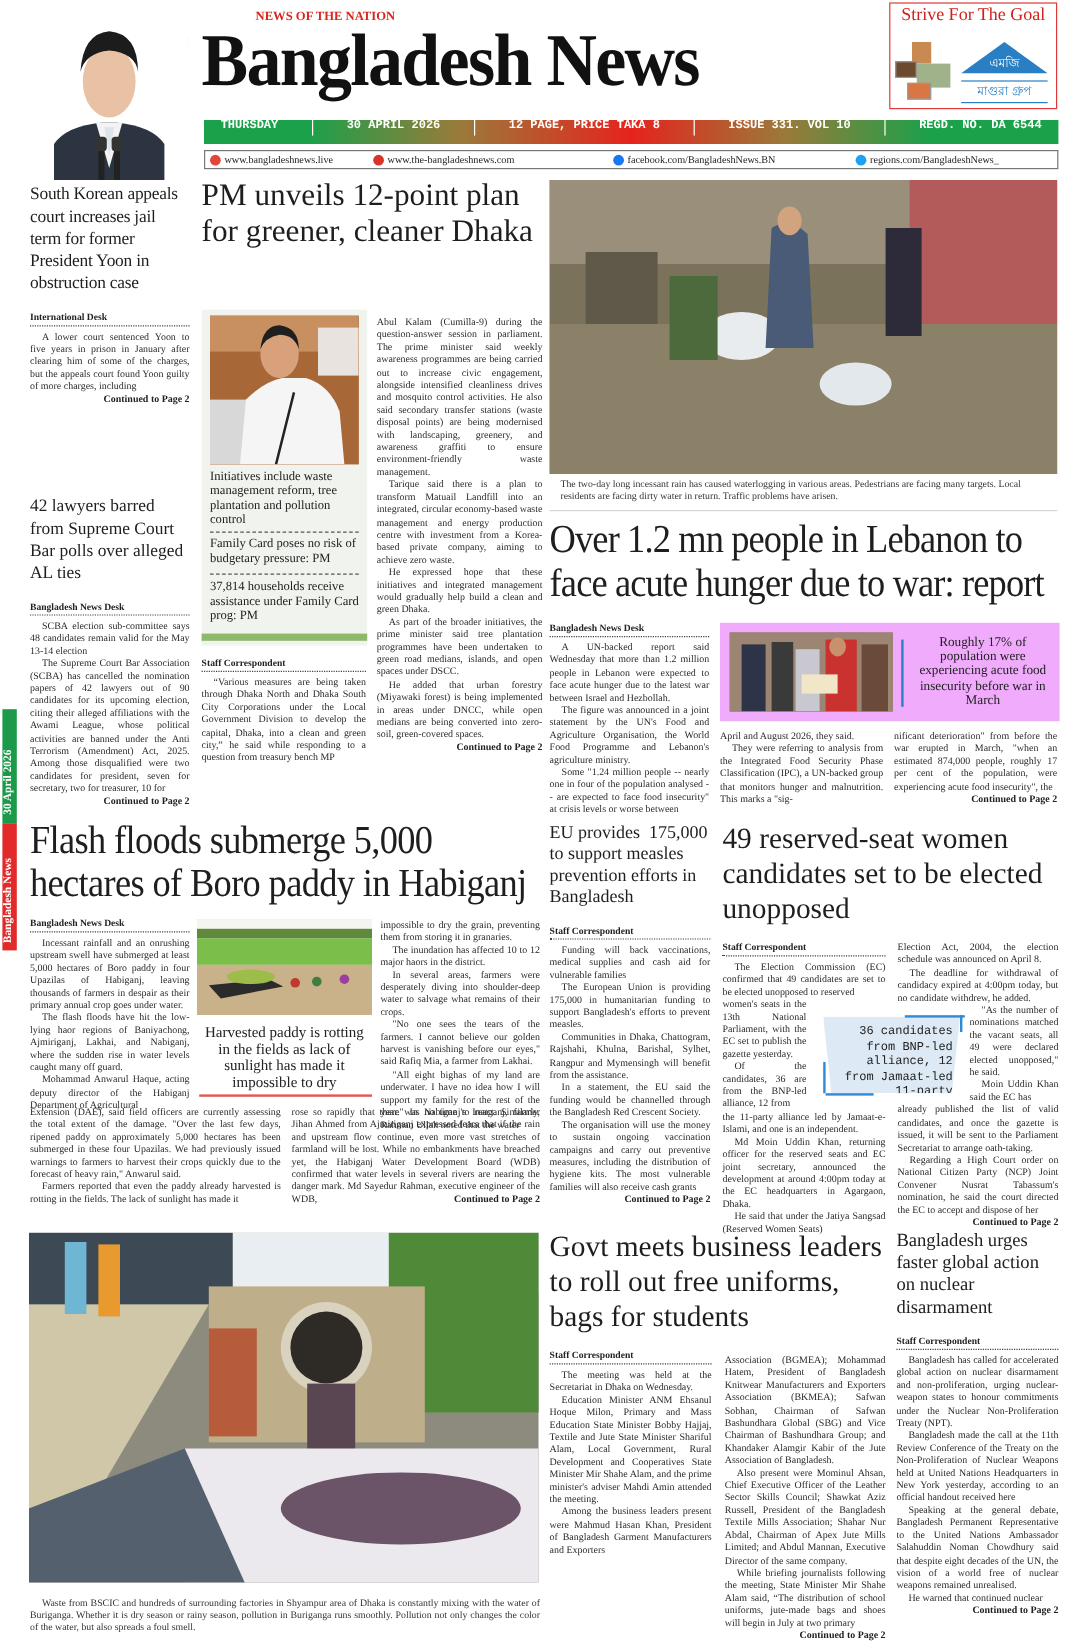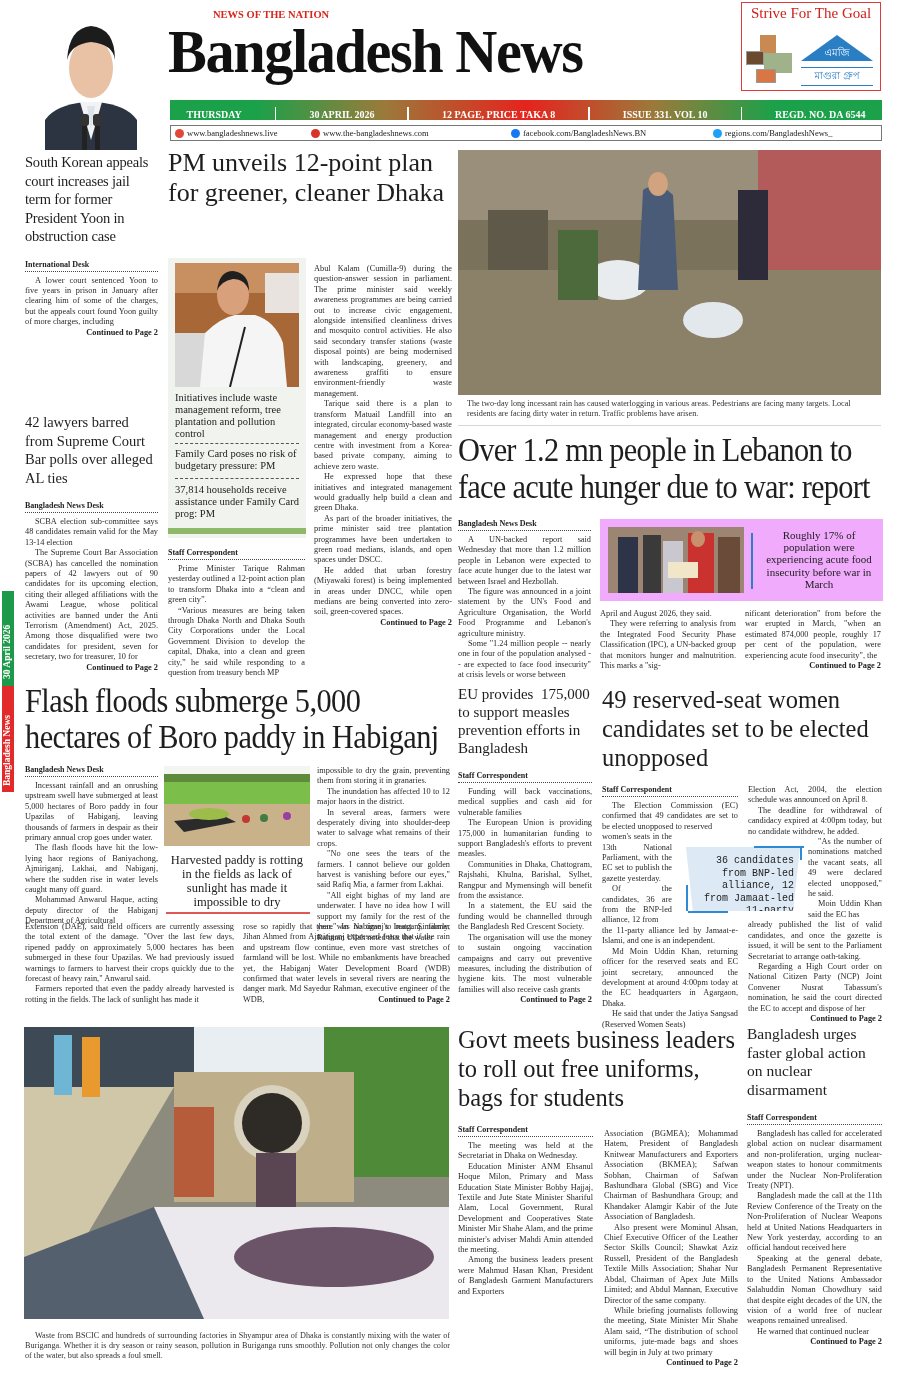--- a/index.html
+++ b/index.html
@@ -10,21 +10,21 @@
 .byline{font-family:"Liberation Serif",serif;font-weight:bold;font-size:8px;border-bottom:1.5px dotted #444;padding-bottom:2px;margin-bottom:4px;color:#222}
 .cont{font-family:"Liberation Serif",serif;font-weight:bold;font-size:8.3px;text-align:right;color:#222}
 .head{font-family:"DejaVu Serif",serif;color:#1e1e1e;font-weight:normal}
 .photo{overflow:hidden}
 
 #portrait{left:25px;top:10px;width:132px;height:140px;background:linear-gradient(180deg,#fff 0%,#fff 15%,#f4ede8 15%,#f4ede8 20%,#fff 20%);}
 #tagline{left:213px;top:9px;font-family:"Liberation Serif",serif;color:#d8261c;font-weight:bold;font-size:10.5px}
 #title{left:168px;top:14px;font-family:"Liberation Serif",serif;font-weight:bold;font-size:62px;letter-spacing:-1.5px;color:#111;transform:scaleX(0.94);transform-origin:left top;line-height:74px}
 #adbox{left:741px;top:2px;width:140px;height:89px;border:1.5px solid #e03a3a;background:#fff}
 #ad-slogan{position:absolute;top:2px;left:0;width:100%;text-align:center;font-family:"Liberation Serif",serif;color:#d0201c;font-size:15px}
-#infobar{left:170px;top:100px;width:712px;height:20px;background:linear-gradient(90deg,#1aa14a 0%,#1aa14a 12%,#9a7a3a 30%,#e6231d 50%,#9a7a3a 68%,#1aa14a 85%,#1aa14a 100%);display:flex;align-items:flex-end;justify-content:space-around;color:#fff;font-family:Liberation Serif, serif;font-weight:bold;font-size:10px}
+#infobar{left:170px;top:100px;width:712px;height:20px;background:linear-gradient(90deg,#1aa14a 0%,#1aa14a 12%,#9a7a3a 30%,#e6231d 50%,#9a7a3a 68%,#1aa14a 85%,#1aa14a 100%);display:flex;align-items:flex-start;justify-content:space-around;color:#fff;font-family:Liberation Mono, monospace;font-weight:bold;font-size:10px}
 #infobar .sep{width:1.5px;height:13px;background:#fff}
 #linkbar{left:170px;top:125px;width:712px;height:16px;border:1px solid #777;display:flex;align-items:center;font-family:"Liberation Serif",serif;font-size:8.5px;color:#222}
 #linkbar .lk{display:flex;align-items:center;gap:3px}
 .ico{display:inline-block;width:9px;height:9px;border-radius:50%}
 
 #sidetab-green{left:2px;top:591px;width:12px;height:95px;background:#1c9a4a}
 #sidetab-red{left:2px;top:686px;width:12px;height:106px;background:#e32a2a}
 .vtext{position:absolute;color:#fff;font-family:"Liberation Serif",serif;font-weight:bold;font-size:9.5px;white-space:nowrap;transform:rotate(-90deg);transform-origin:left top}
 .green-bar{background:#8fb96a}
 .hr{position:absolute;height:1px;background:#d6d6d6}
@@ -144,21 +144,20 @@
     <div style="position:absolute;left:7px;top:185px;width:124px;border-top:1.5px dashed #555"></div>
     <div style="position:absolute;left:7px;top:190px;width:125px;font-family:'Liberation Serif',serif;font-size:10.5px;line-height:12px;color:#222">Family Card poses no risk of budgetary pressure: PM</div>
     <div style="position:absolute;left:7px;top:220px;width:124px;border-top:1.5px dashed #555"></div>
     <div style="position:absolute;left:7px;top:226px;width:125px;font-family:'Liberation Serif',serif;font-size:10.5px;line-height:12px;color:#222">37,814 households receive assistance under Family Card prog: PM</div>
     <div class="green-bar" style="position:absolute;left:0;bottom:4px;width:138px;height:6px"></div>
   </div>
 
   <div style="position:absolute;left:0;top:400px;width:137px">
     <div class="byline">Staff Correspondent</div>
     <div class="body-text">
-      <p>Prime Minister Tarique Rahman yesterday outlined a 12-point action plan to transform Dhaka into a “clean and green city”.</p>
       <p>“Various measures are being taken through Dhaka North and Dhaka South City Corporations under the Local Government Division to develop the capital, Dhaka, into a clean and green city,” he said while responding to a question from treasury bench MP</p>
     </div>
   </div>
   <div style="position:absolute;left:146px;top:116px;width:138px">
     <div class="body-text">
       <p style="text-indent:0">Abul Kalam (Cumilla-9) during the question-answer session in parliament. The prime minister said weekly awareness programmes are being carried out to increase civic engagement, alongside intensified cleanliness drives and mosquito control activities. He also said secondary transfer stations (waste disposal points) are being modernised with landscaping, greenery, and awareness graffiti to ensure environment-friendly waste management.</p>
       <p>Tarique said there is a plan to transform Matuail Landfill into an integrated, circular economy-based waste management and energy production centre with investment from a Korea-based private company, aiming to achieve zero waste.</p>
       <p>He expressed hope that these initiatives and integrated management would gradually help build a clean and green Dhaka.</p>
       <p>As part of the broader initiatives, the prime minister said tree plantation programmes have been undertaken to green road medians, islands, and open spaces under DSCC.</p>
       <p>He added that urban forestry (Miyawaki forest) is being implemented in areas under DNCC, while open medians are being converted into zero-soil, green-covered spaces.</p>

